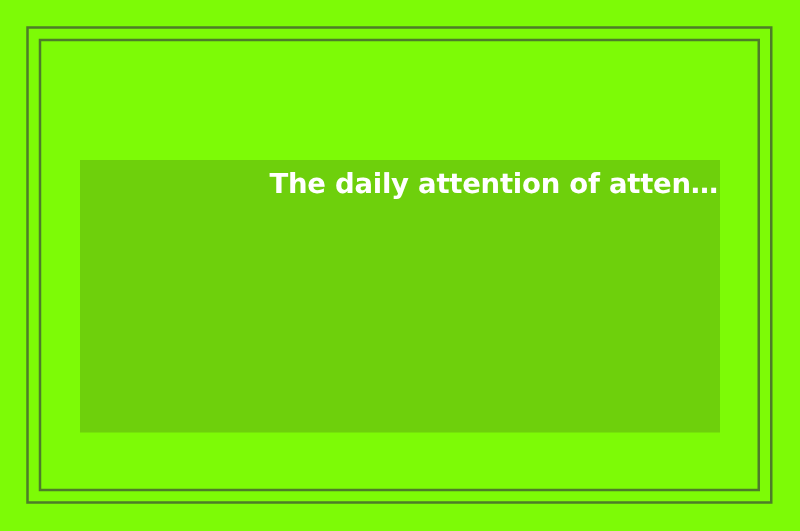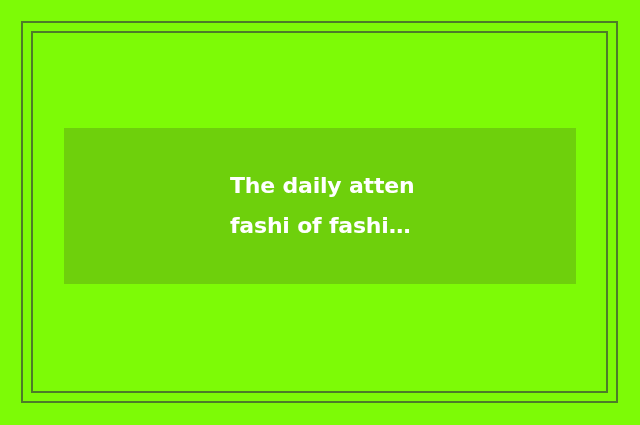--- a/index.html
+++ b/index.html
@@ -45,25 +45,25 @@
     box-sizing: border-box;
     background: transparent;
   }
 
   
   #content-panel {
     position: absolute;
     left: 64px;
     top: 128px;
     width: 512px;
-    height: 156px;
+    height: 218px;
     background: #6ed00c;
     box-sizing: border-box;
     display: flex;
-    flex-direction: column;
+    flex-direction: row;
     justify-content: center;
     align-items: flex-start;
     padding-left: 166px;
     padding-right: 16px;
   }
 
   .body-line {
     color: #ffffff;
     font-family: "DejaVu Sans", sans-serif;
     font-weight: bold;
@@ -76,16 +76,16 @@
 </head>
 <body>
 
 <div id="slide-canvas">
 
   <div id="frame-outer"></div>
   <div id="frame-inner"></div>
 
   <div id="content-panel">
     <div class="body-line">The daily atten</div>
-    <div class="body-line">fashi of fashi…</div>
+    <div class="body-line">tion of atten…</div>
   </div>
 
 </div>
 
 </body></html>

